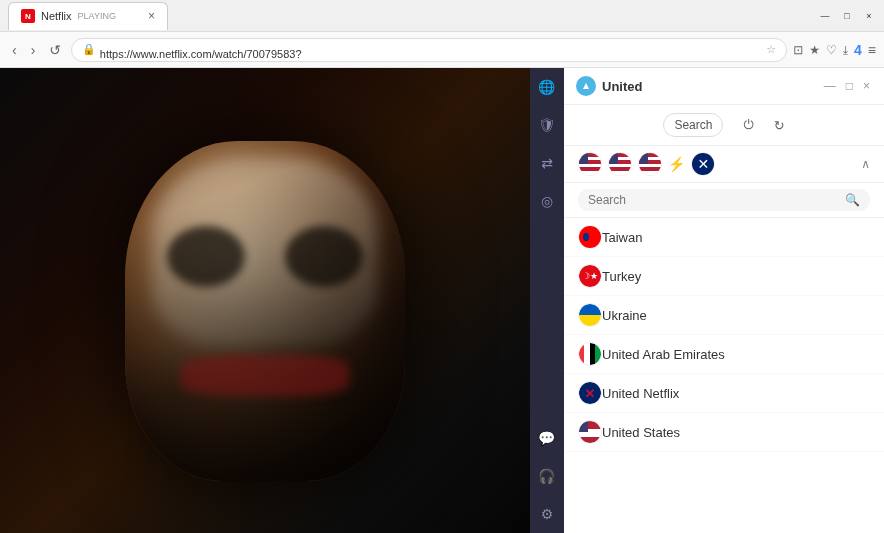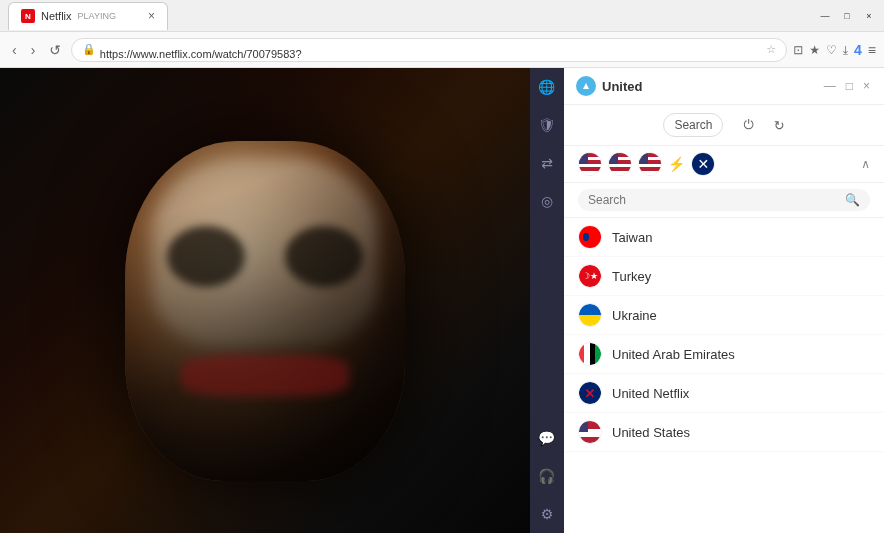--- a/index.html
+++ b/index.html
@@ -334,21 +334,20 @@
 
     
     .country-list {
       flex: 1;
       overflow-y: auto;
     }
     .country-item {
       display: flex;
       align-items: center;
       padding: 7px 14px;
-      gap: 10px;
       cursor: pointer;
       border-bottom: 1px solid #f8f8f8;
     }
     .country-flag-circle {
       width: 24px; height: 24px; border-radius: 50%; overflow: hidden;
       flex-shrink: 0; border: 1px solid #eee;
     }
     .country-name { font-size: 13px; color: #333; }
 
     

